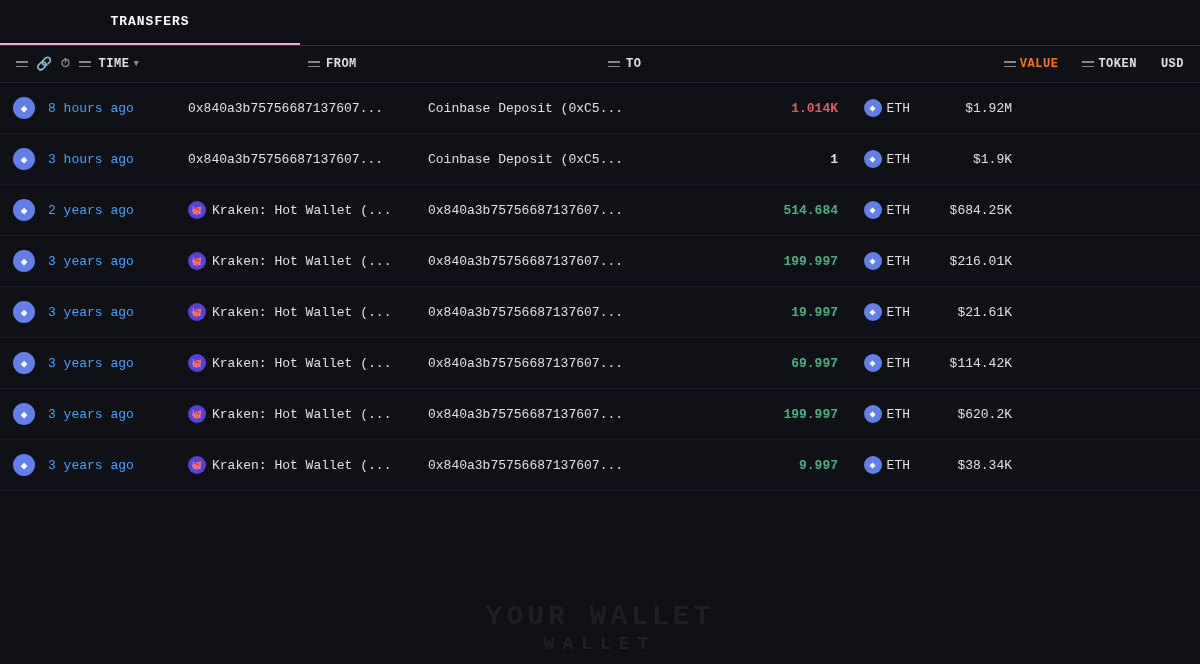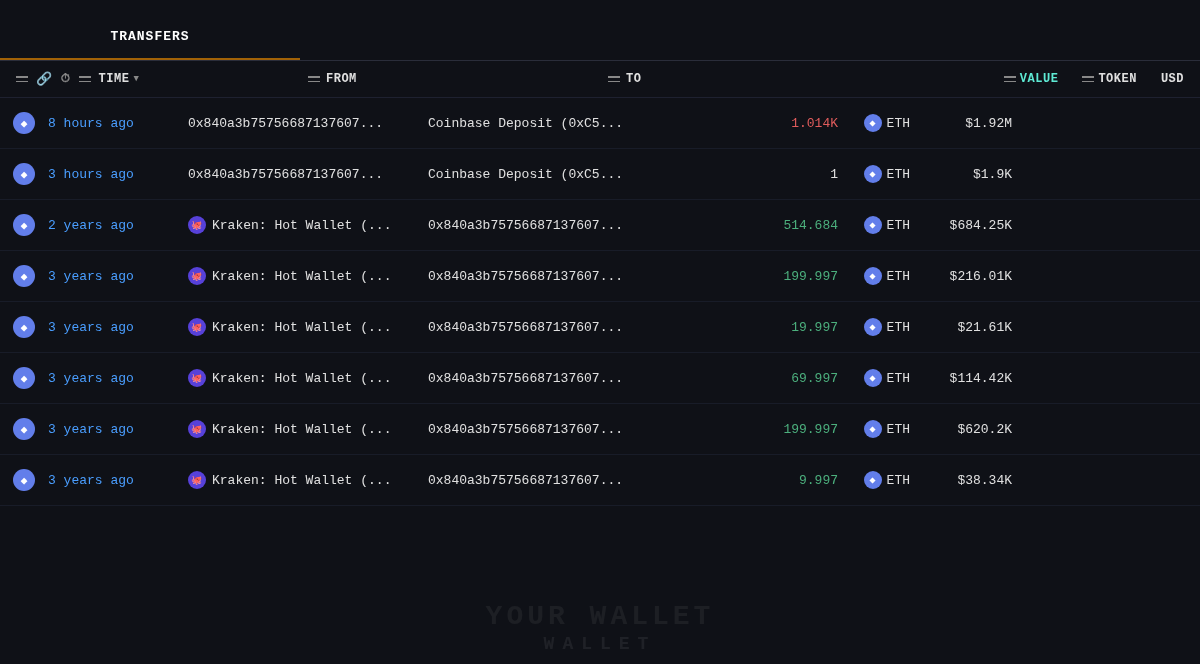--- a/index.html
+++ b/index.html
@@ -25,22 +25,21 @@
       font-size: 13px;
       font-weight: 700;
       letter-spacing: 1px;
       text-transform: uppercase;
       cursor: pointer;
       text-align: center;
     }
 
     .tab.active {
       color: #ffffff;
-      border-bottom: 2px solid #a16207;
-      margin-top: 15px;
+      border-bottom: 2px solid #f9a8d4;
     }
 
     .tab-transfers { width: 300px; }
     .tab-swaps { width: 300px; }
     .tab-inflow { width: 300px; }
     .tab-outflow { width: 300px; }
 
     .filter-bar {
       display: flex;
       align-items: center;
@@ -137,20 +136,21 @@
       text-overflow: ellipsis;
       white-space: nowrap;
       flex-shrink: 0;
     }
 
     .col-value {
       width: 120px;
       text-align: right;
       font-size: 13px;
       flex-shrink: 0;
+      font-weight: bold;
     }
 
     .col-token {
       width: 80px;
       display: flex;
       align-items: center;
       justify-content: flex-end;
       gap: 5px;
       font-size: 13px;
       flex-shrink: 0;
@@ -281,21 +281,21 @@
       <span class="filter-eq"></span>
       <span style="color:#e0e0e0;">FROM</span>
     </div>
     <div class="filter-col filter-col-to">
       <span class="filter-eq"></span>
       <span style="color:#e0e0e0;">TO</span>
     </div>
     <div class="filter-col filter-col-right">
       <span class="filter-item">
         <span class="filter-eq"></span>
-        <span style="color:#5eead4;">VALUE</span>
+        <span style="color:#f97316;">VALUE</span>
       </span>
       <span class="filter-item">
         <span class="filter-eq"></span>
         <span style="color:#e0e0e0;">TOKEN</span>
       </span>
       <span class="filter-item">
         <span style="color:#e0e0e0;">USD</span>
       </span>
     </div>
   </div>

